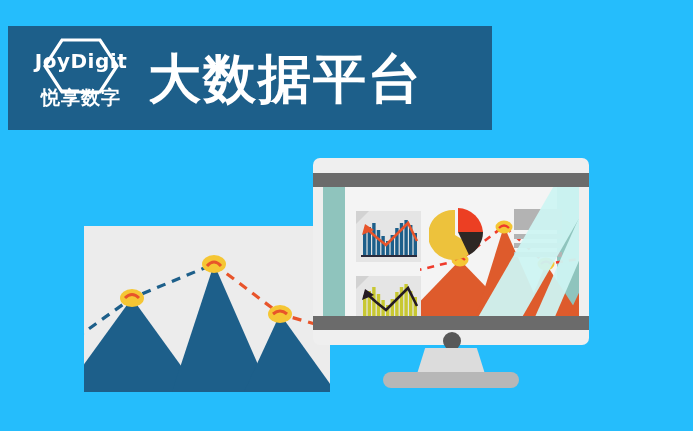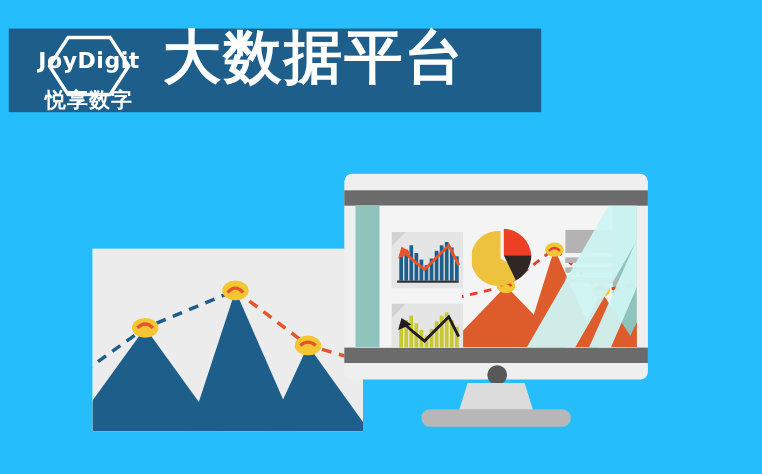--- a/index.html
+++ b/index.html
@@ -12,24 +12,24 @@
     position: relative;
     width: 693px; height: 431px;
     background: #25bdfc;
     overflow: hidden;
   }
 
   
   #header-banner {
     position: absolute;
     left: 8px; top: 26px;
-    width: 484px; height: 76px;
+    width: 484px; height: 104px;
     background: #1d5f8a;
     display: flex;
-    align-items: flex-start;
+    align-items: center;
   }
   #brand-logo {
     position: relative;
     width: 118px; height: 92px;
     margin-left: 14px;
     flex: 0 0 auto;
     display: flex;
     flex-direction: column;
     align-items: center;
     justify-content: center;

